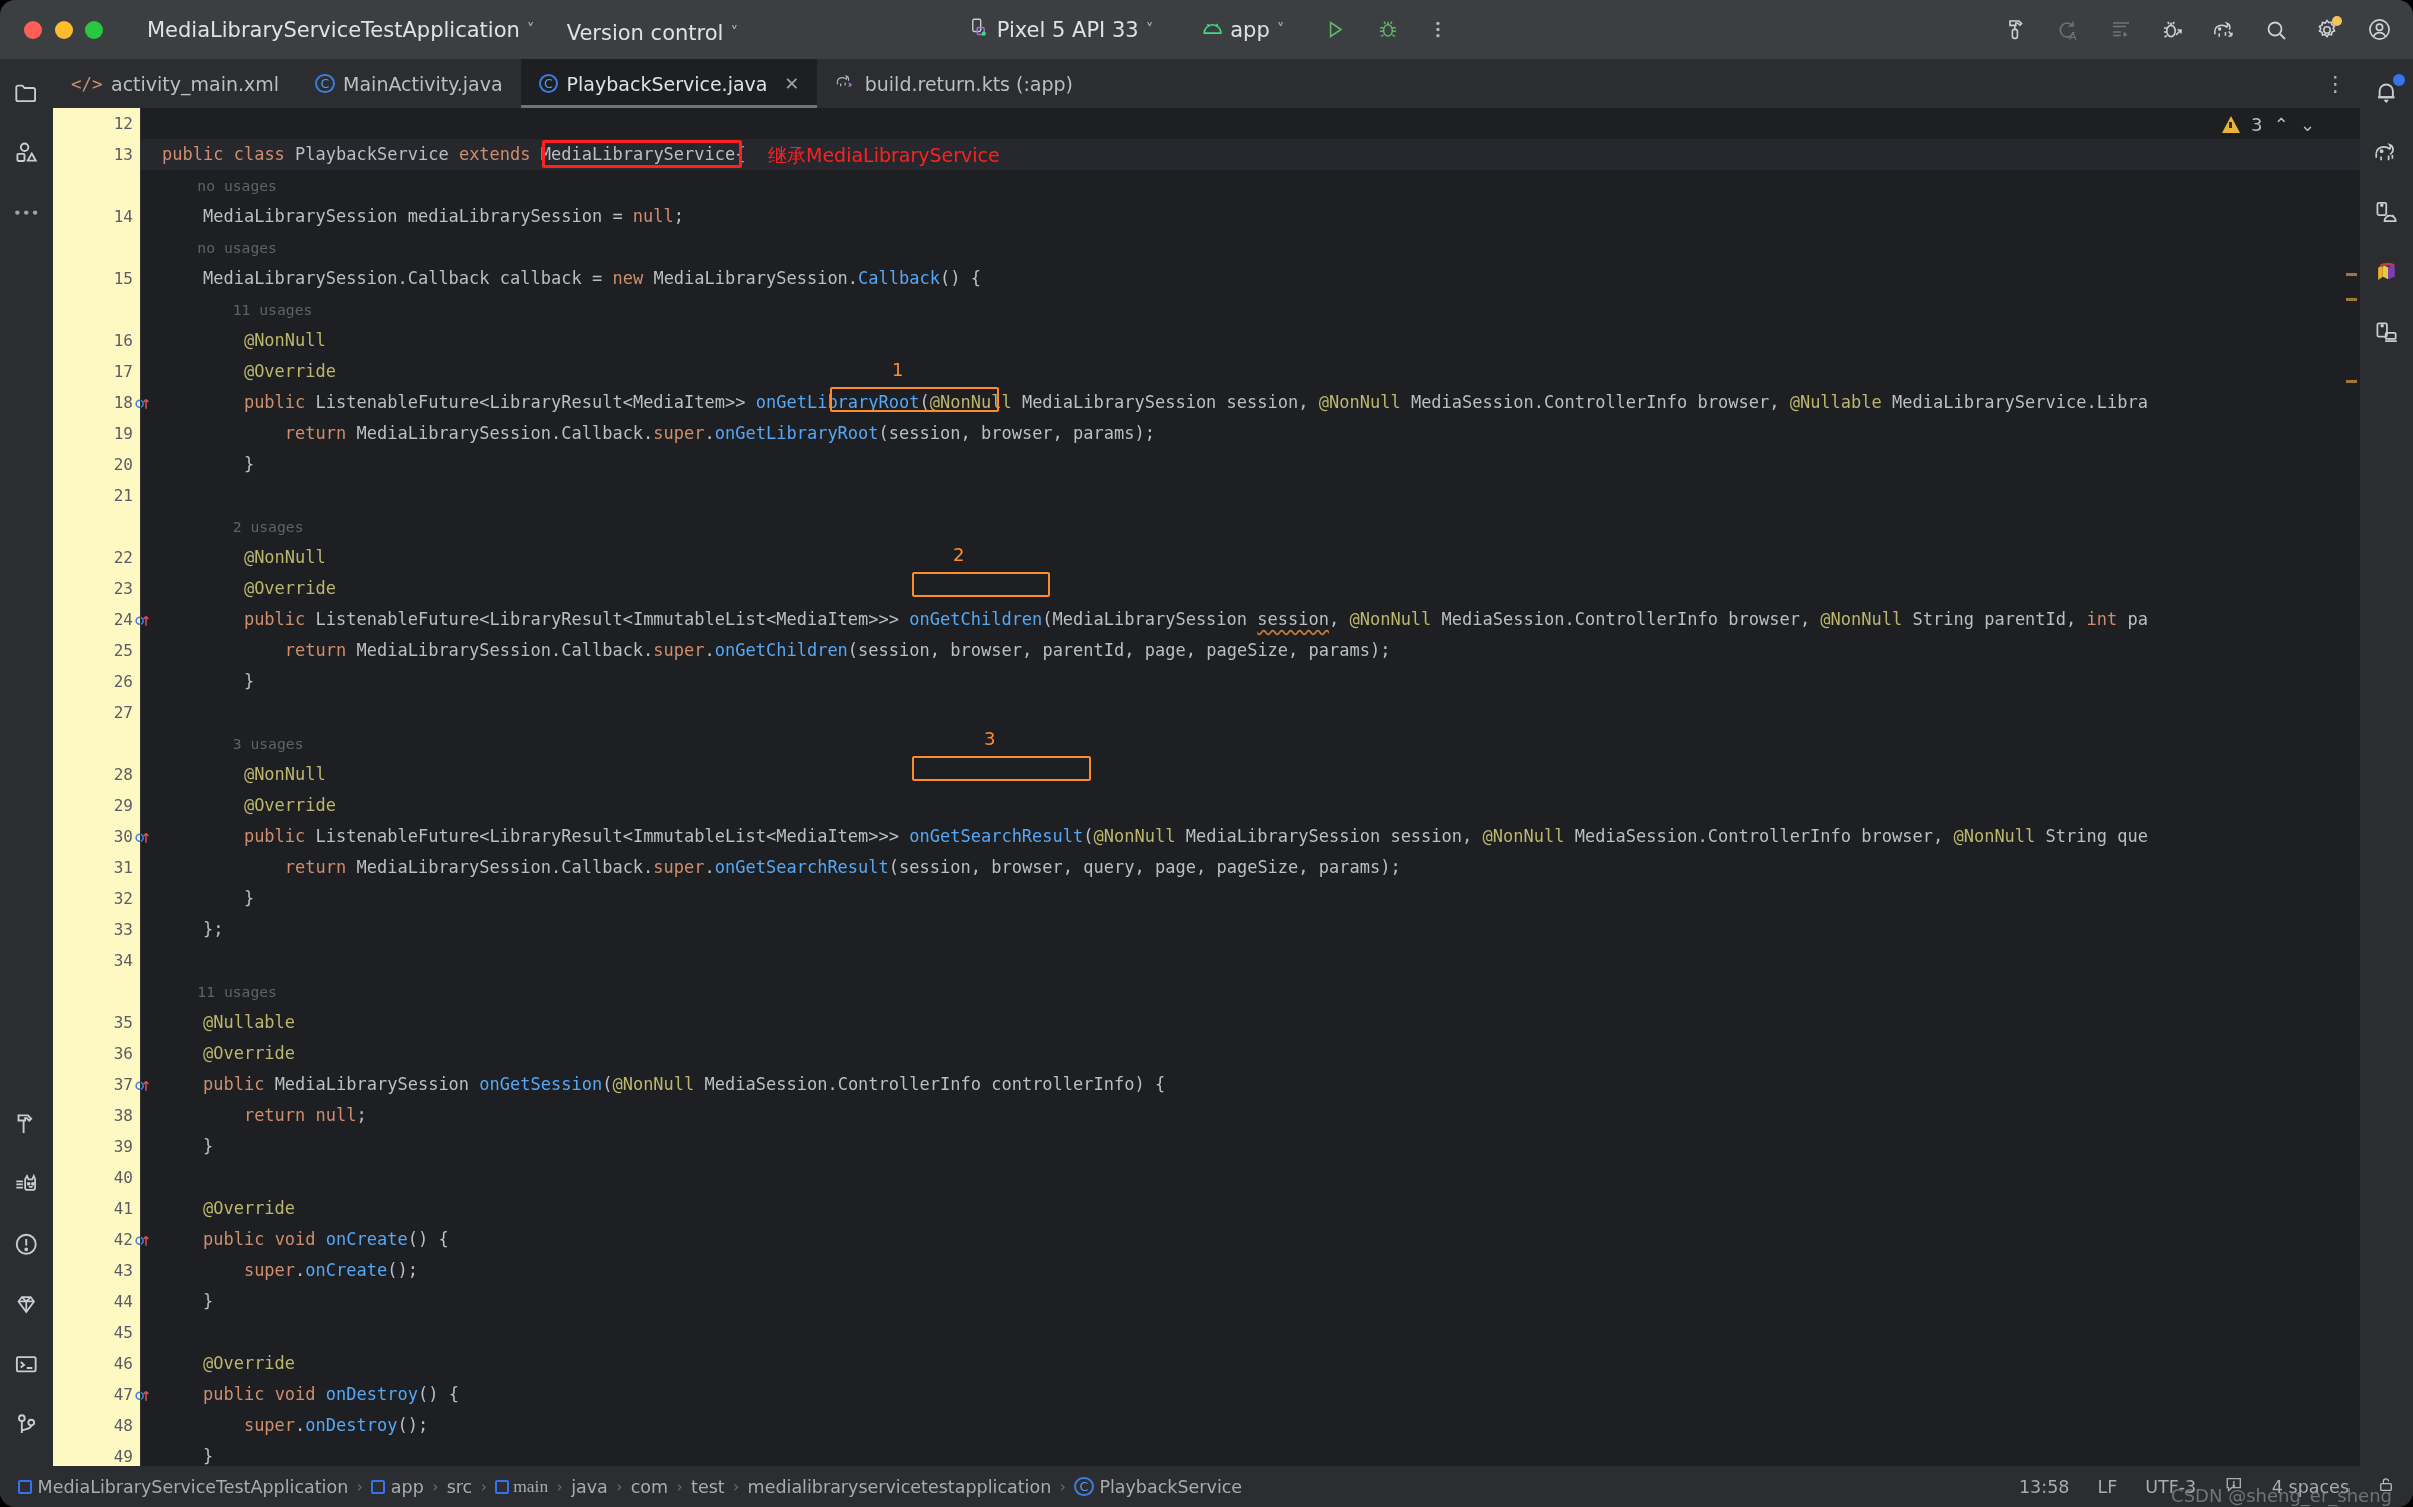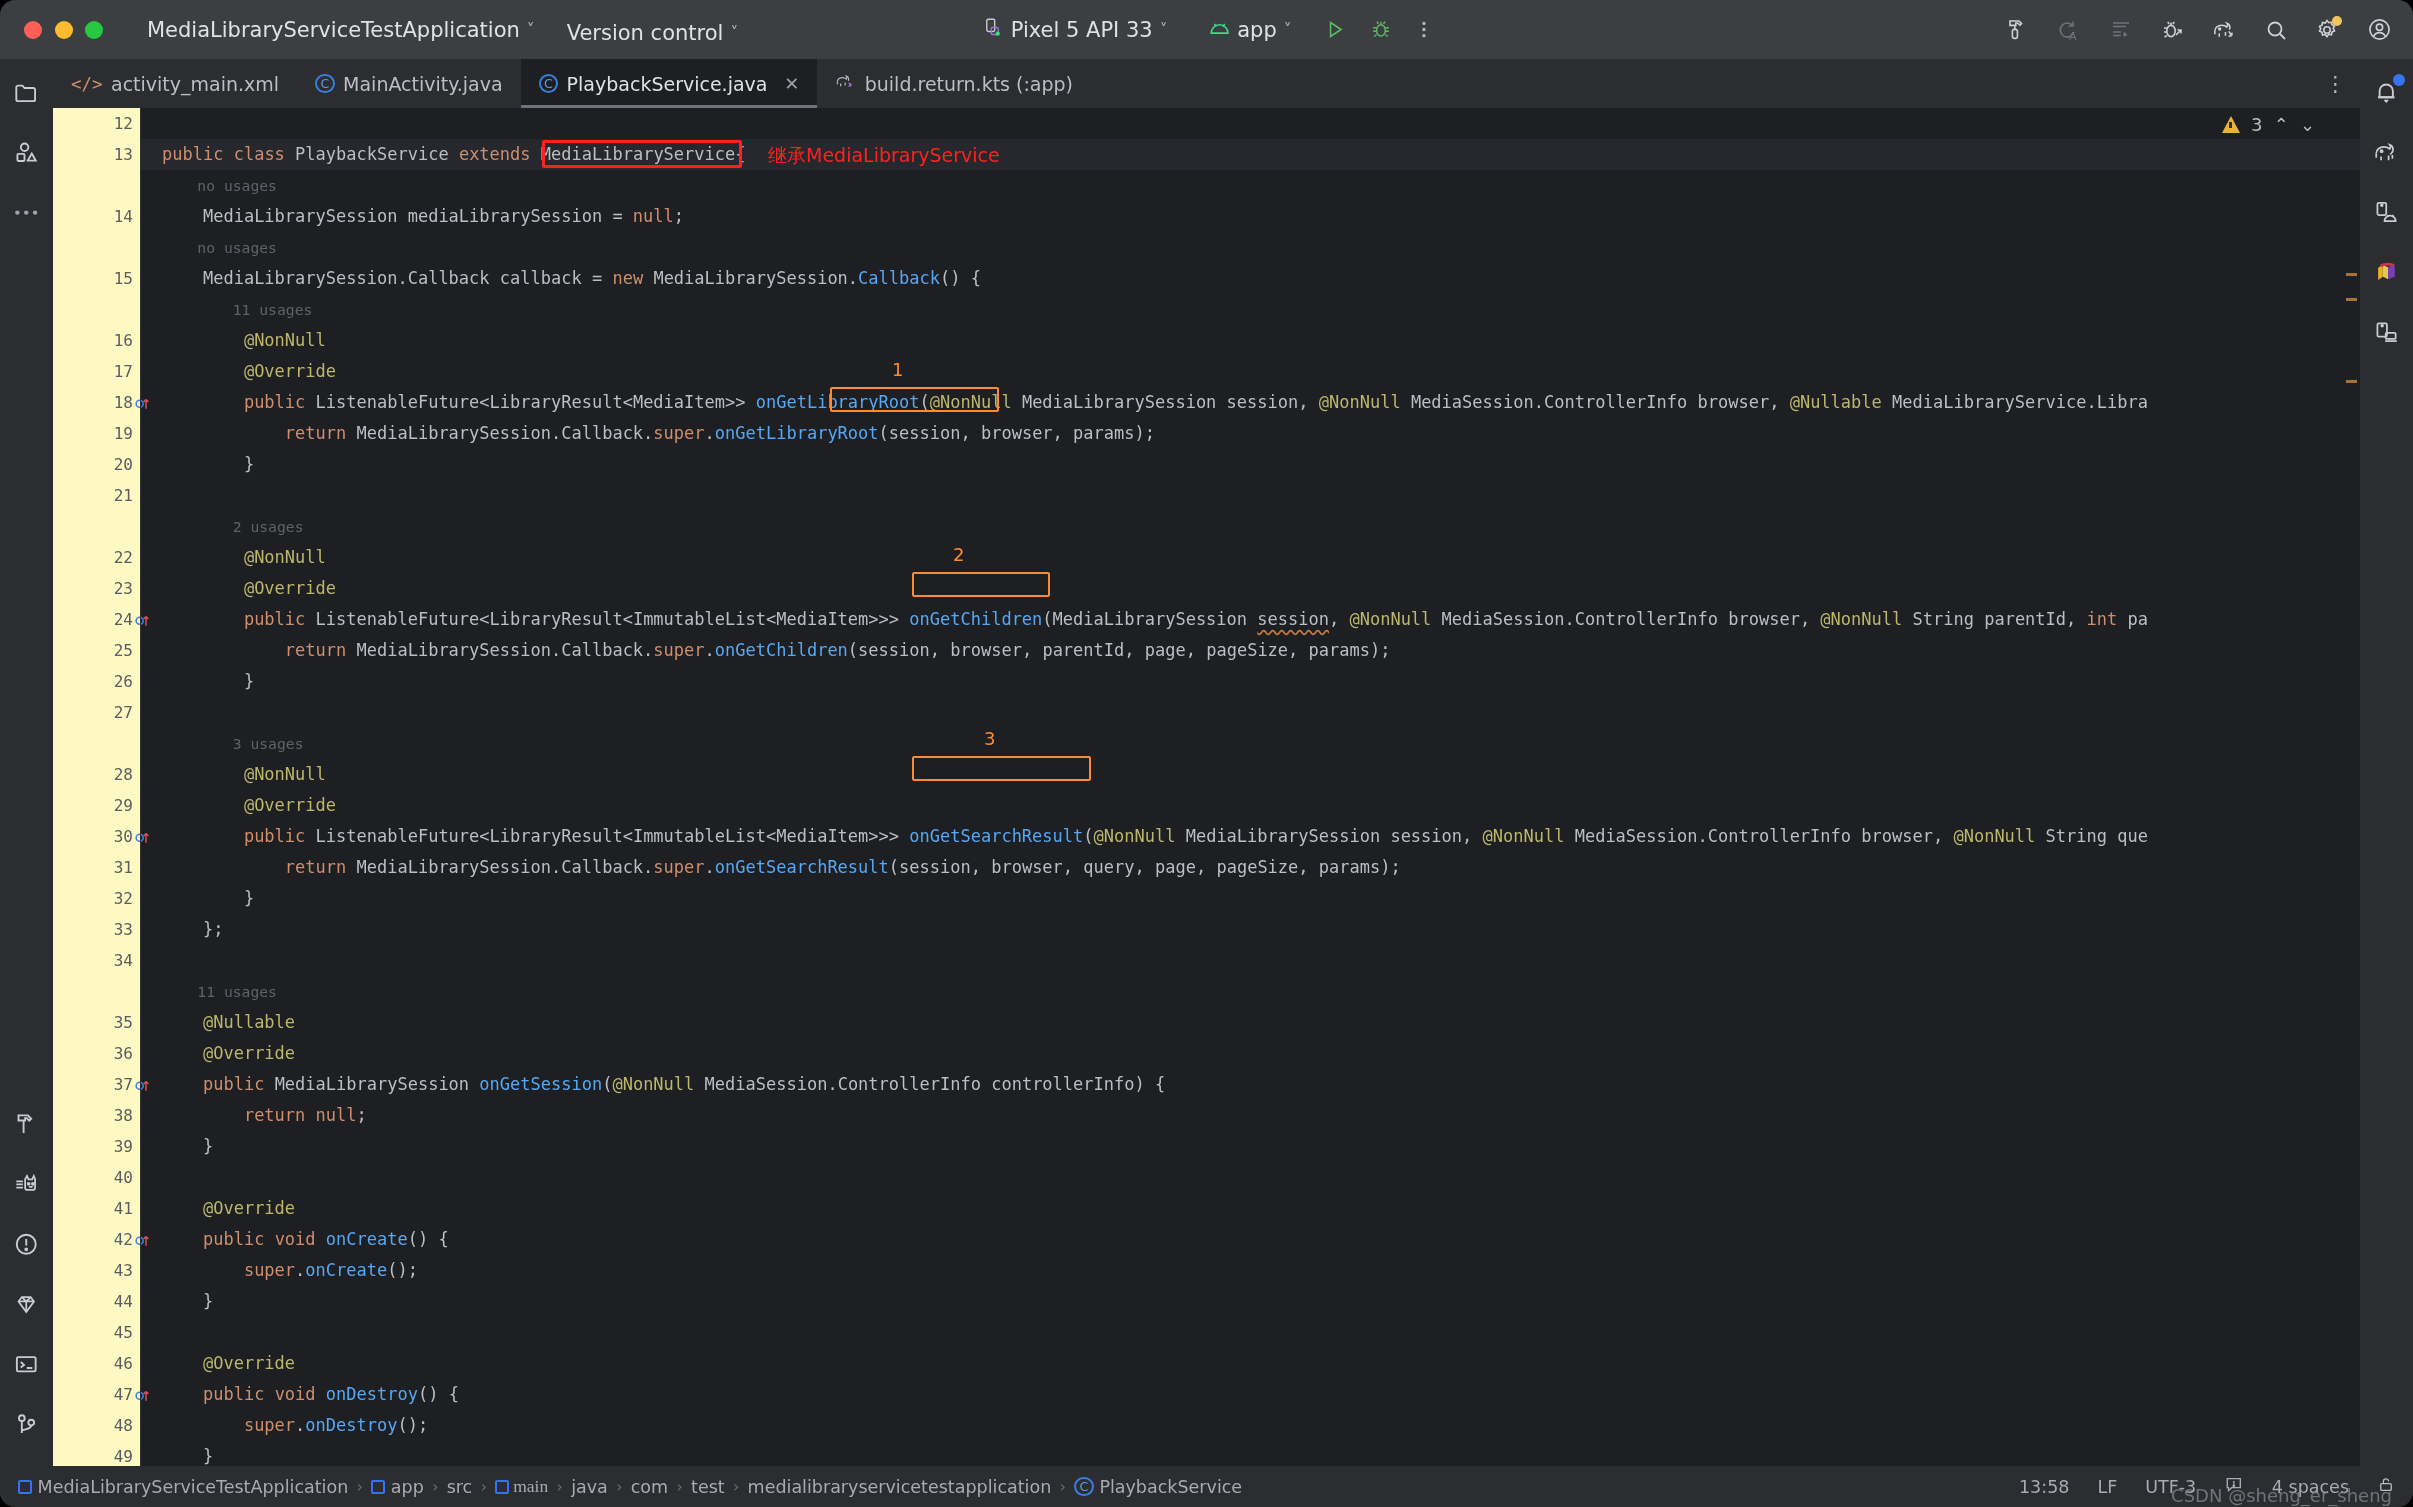--- a/index.html
+++ b/index.html
@@ -35,21 +35,21 @@
     color: #dfe1e5; font-size: 21px;
     padding: 5.6px 9.8px; border-radius: 5.6px;
     white-space: nowrap;
   }
   .tb-proj { margin-left: 34px; }
   .tb-vcs { margin-left: 12.6px; margin-top: 7px; }
   .chev { font-size: 15.4px; color: #b4b8bf; }
 
   .tb-center {
     position: absolute; left: 50%; transform: translateX(-50%);
-    display: flex; align-items: center; gap: 4px;
+    display: flex; align-items: center; gap: 11px;
   }
   .tb-right {
     position: absolute; right: 18px;
     display: flex; align-items: center; gap: 19.6px;
   }
   .icon-btn {
     width: 32px; height: 32px;
     display: flex; align-items: center; justify-content: center;
     color: #ced0d6; position: relative;
   }

